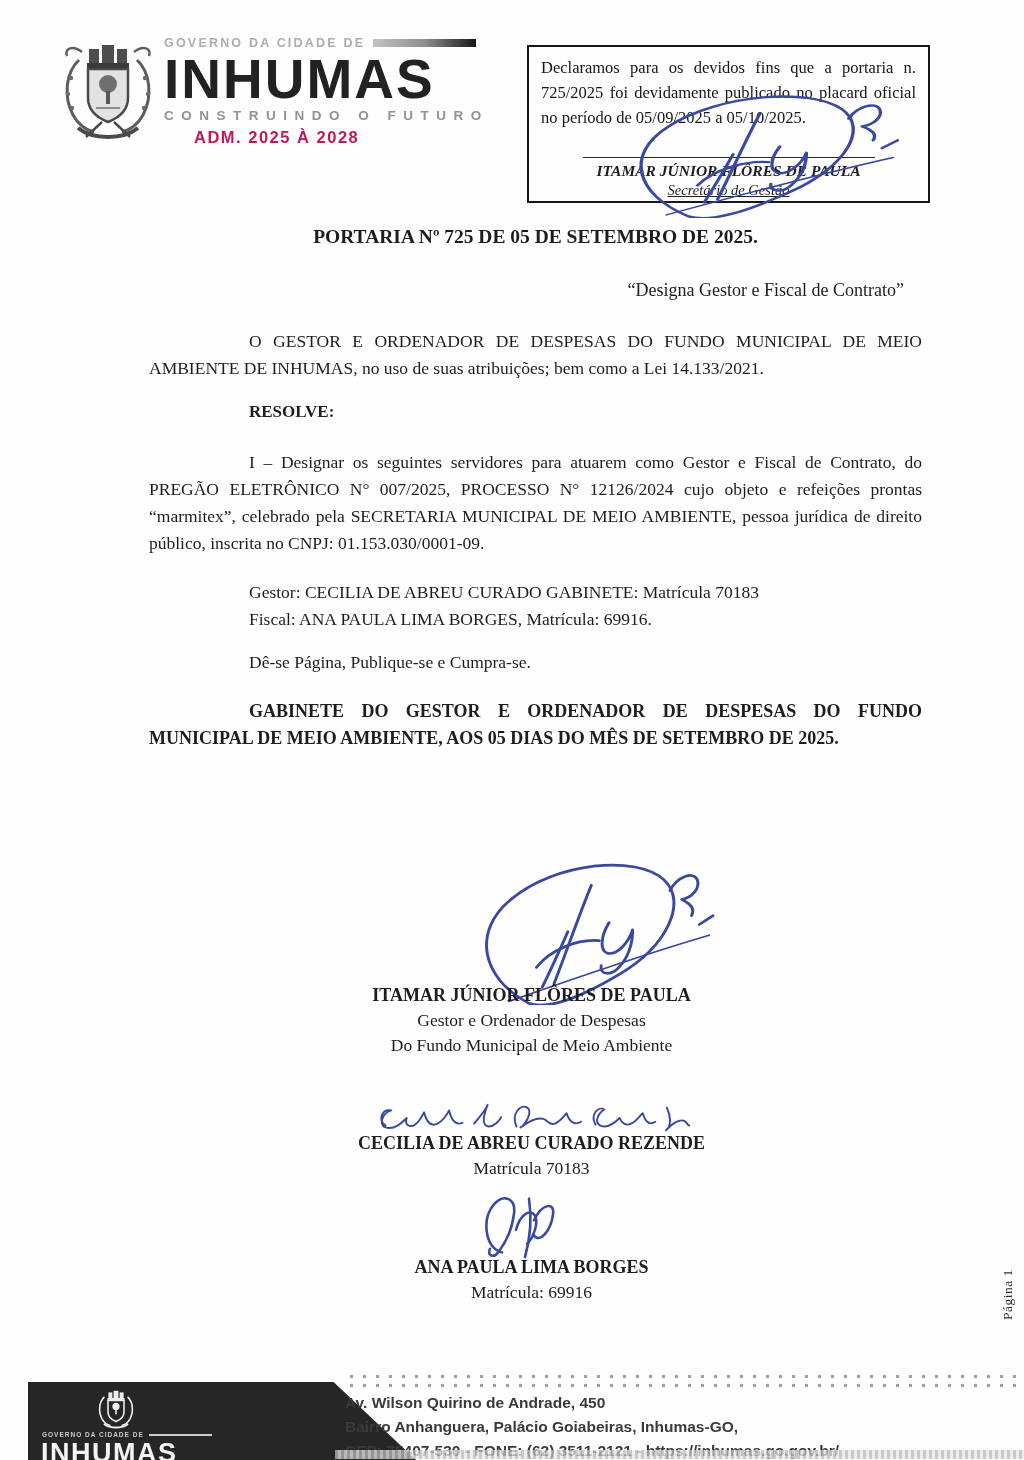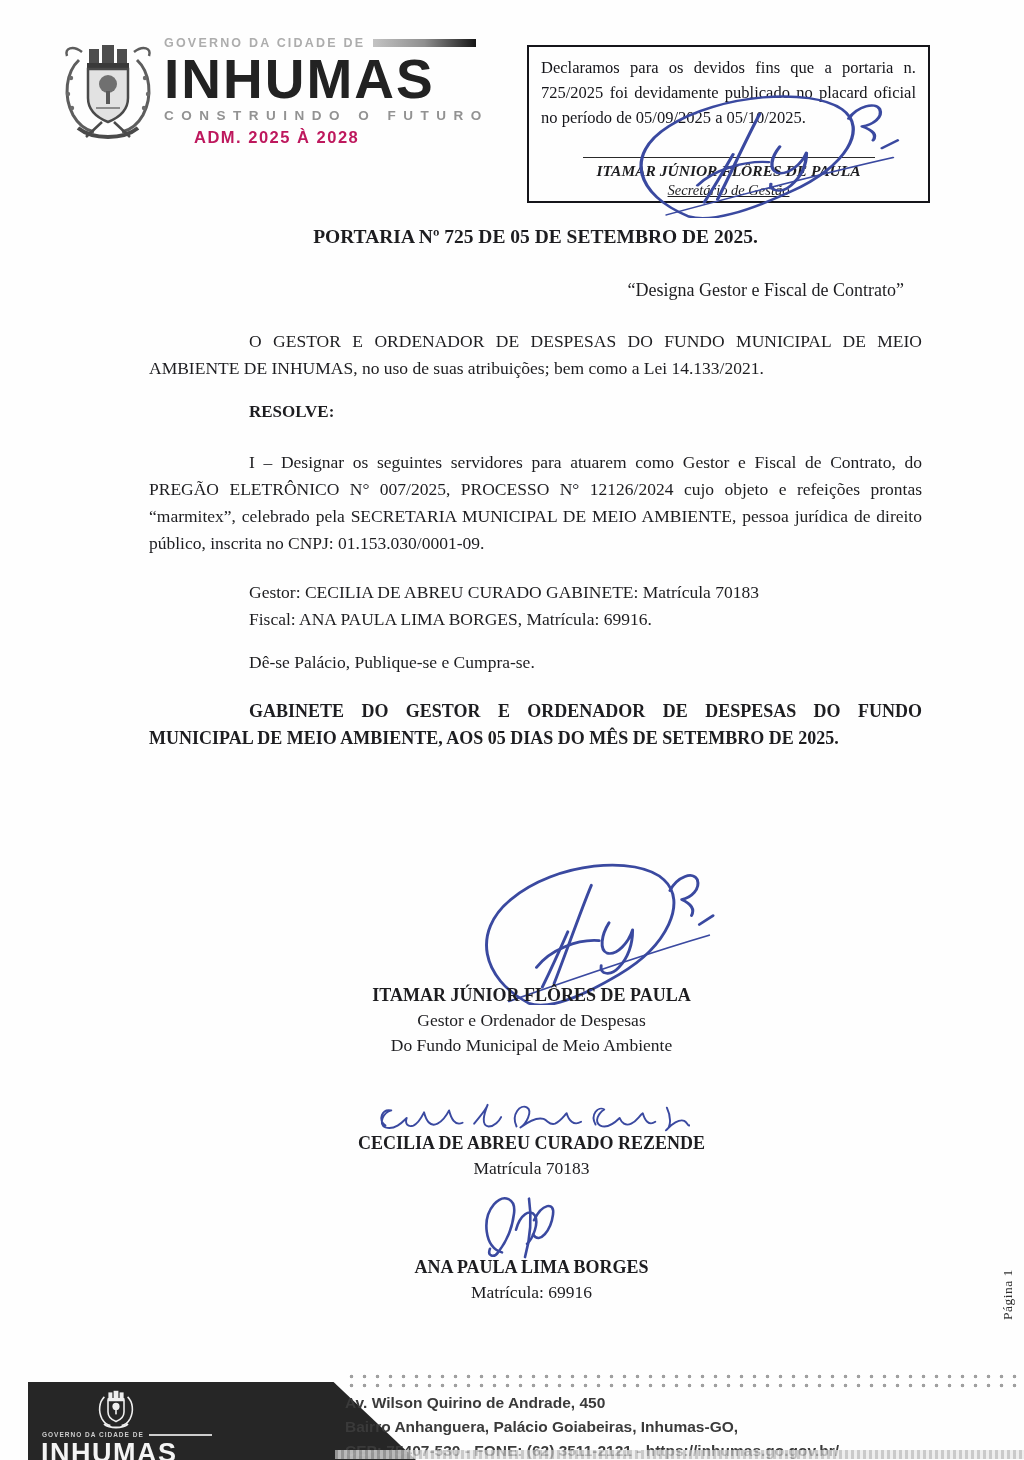--- a/index.html
+++ b/index.html
@@ -146,21 +146,21 @@
   <div class="doc">
     <p class="doc-title">PORTARIA Nº 725 DE 05 DE SETEMBRO DE 2025.</p>
     <p class="doc-epigraph">“Designa Gestor e Fiscal de Contrato”</p>
     <p class="p-preamble"><span class="b">O GESTOR E ORDENADOR DE DESPESAS DO FUNDO MUNICIPAL DE MEIO AMBIENTE DE INHUMAS</span><span>, no uso de suas atribuições; bem como a Lei 14.133/2021.</span></p>
     <p class="p-resolve">RESOLVE:</p>
     <p class="p-item1"><span>I – Designar os seguintes servidores para atuarem como Gestor e Fiscal de Contrato, do </span><span class="b">PREGÃO ELETRÔNICO N° 007/2025, PROCESSO N° 12126/2024</span><span> cujo objeto e refeições prontas “marmitex”, celebrado pela </span><span class="b">SECRETARIA MUNICIPAL DE MEIO AMBIENTE</span><span>, pessoa jurídica de direito público,</span><span class="b"> inscrita no CNPJ: 01.153.030/0001-09.</span></p>
     <p class="p-designados">
       <span><span>Gestor: </span><span class="b">CECILIA DE ABREU CURADO GABINETE:</span><span> Matrícula 70183</span></span><br>
       <span><span>Fiscal: </span><span class="b">ANA PAULA LIMA BORGES,</span><span> Matrícula: 69916.</span></span>
     </p>
-    <p class="p-closing">Dê-se Palácio, Publique-se e Cumpra-se.</p>
+    <p class="p-closing">Dê-se Página, Publique-se e Cumpra-se.</p>
     <p class="p-gabinete">GABINETE DO GESTOR E ORDENADOR DE DESPESAS DO FUNDO MUNICIPAL DE MEIO AMBIENTE, AOS 05 DIAS DO MÊS DE SETEMBRO DE 2025.</p>
   </div>
 
   <svg class="sig-img" style="left:452px;top:853px;" width="265" height="152" viewBox="0 0 270 170" preserveAspectRatio="none">
     <g class="ink" stroke-width="3">
       <path d="M78,168 C30,140 20,88 60,52 C106,10 188,2 216,30 C240,54 220,104 170,136 C130,162 98,176 78,168"></path>
       <path d="M118,88 C110,108 100,132 92,150"></path>
       <path d="M142,36 C132,62 114,118 104,146"></path>
       <path d="M86,128 C100,108 128,96 150,98"></path>
       <path d="M160,78 C152,92 150,108 158,112 C168,115 180,100 184,86 C184,100 180,116 170,128 C162,138 150,136 152,126"></path>

